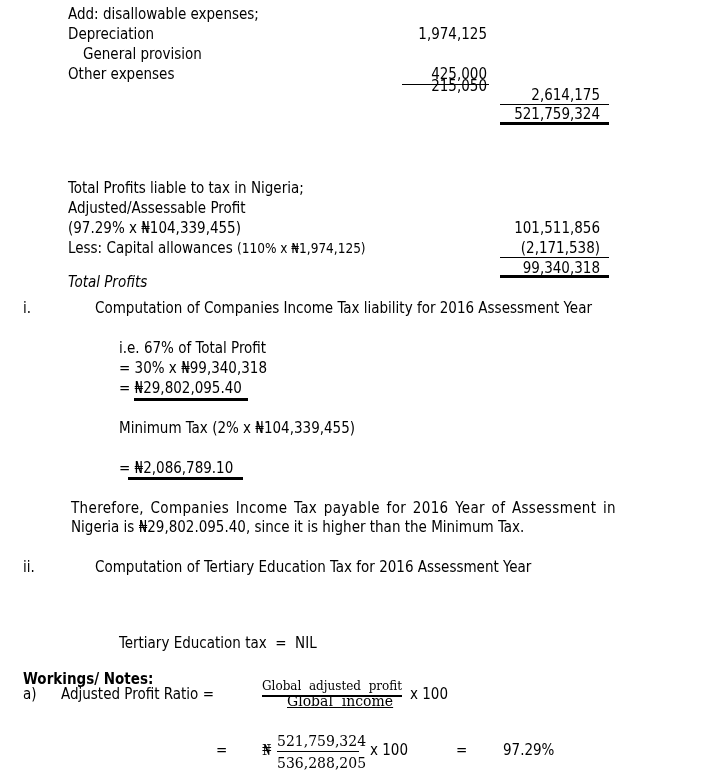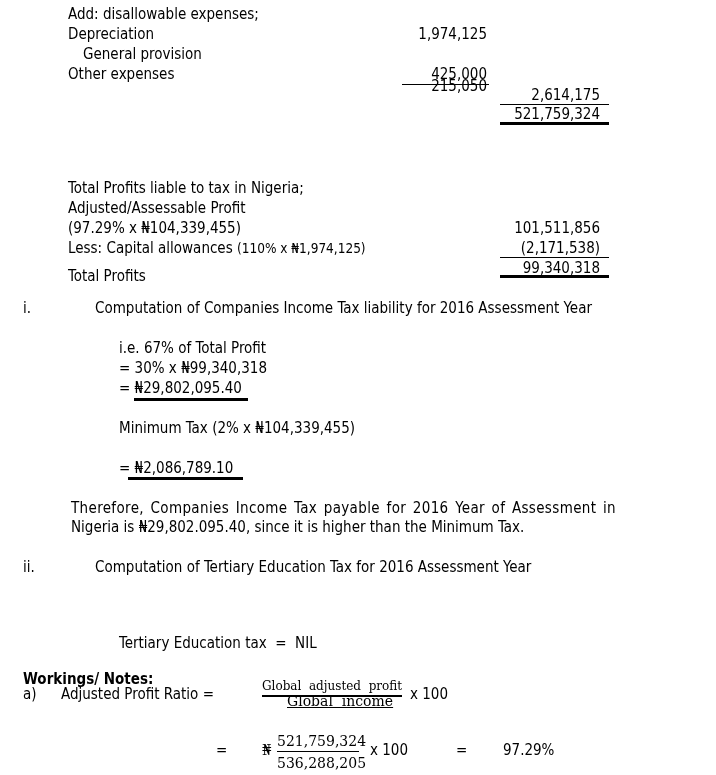--- a/index.html
+++ b/index.html
@@ -35,21 +35,21 @@
 <div class="t" style="left:68px;top:178px;">Total Profits liable to tax in Nigeria;</div>
 <div class="t" style="left:68px;top:198px;">Adjusted/Assessable Profit</div>
 <div class="t" style="left:68px;top:218px;">(97.29% x ₦104,339,455)</div>
 <div class="t r" style="left:500px;top:218px;width:100px;">101,511,856</div>
 <div class="t" style="left:68px;top:238px;">
   <span>Less: Capital allowances</span>
   <span class="small">(110% x ₦1,974,125)</span>
 </div>
 <div class="t r" style="left:500px;top:238px;width:100px;">(2,171,538)</div>
 <div class="line" style="left:500px;top:257px;width:109px;height:1px;"></div>
-<div class="t" style="left:68px;top:266px;">Total Profits</div>
+<div class="t" style="left:68px;top:272px;font-style:italic;">Total Profits</div>
 <div class="t r" style="left:500px;top:258px;width:100px;">99,340,318</div>
 <div class="line" style="left:500px;top:275px;width:109px;height:3px;"></div>
 
 <div class="t" style="left:23px;top:298px;">i.</div>
 <div class="t" style="left:95px;top:298px;">Computation of Companies Income Tax liability for 2016 Assessment Year</div>
 <div class="t" style="left:119px;top:338px;">i.e. 67% of Total Profit</div>
 <div class="t" style="left:119px;top:358px;">= 30% x ₦99,340,318</div>
 <div class="t" style="left:119px;top:378px;">
   <span>= </span><span>₦29,802,095.40</span>
 </div>

